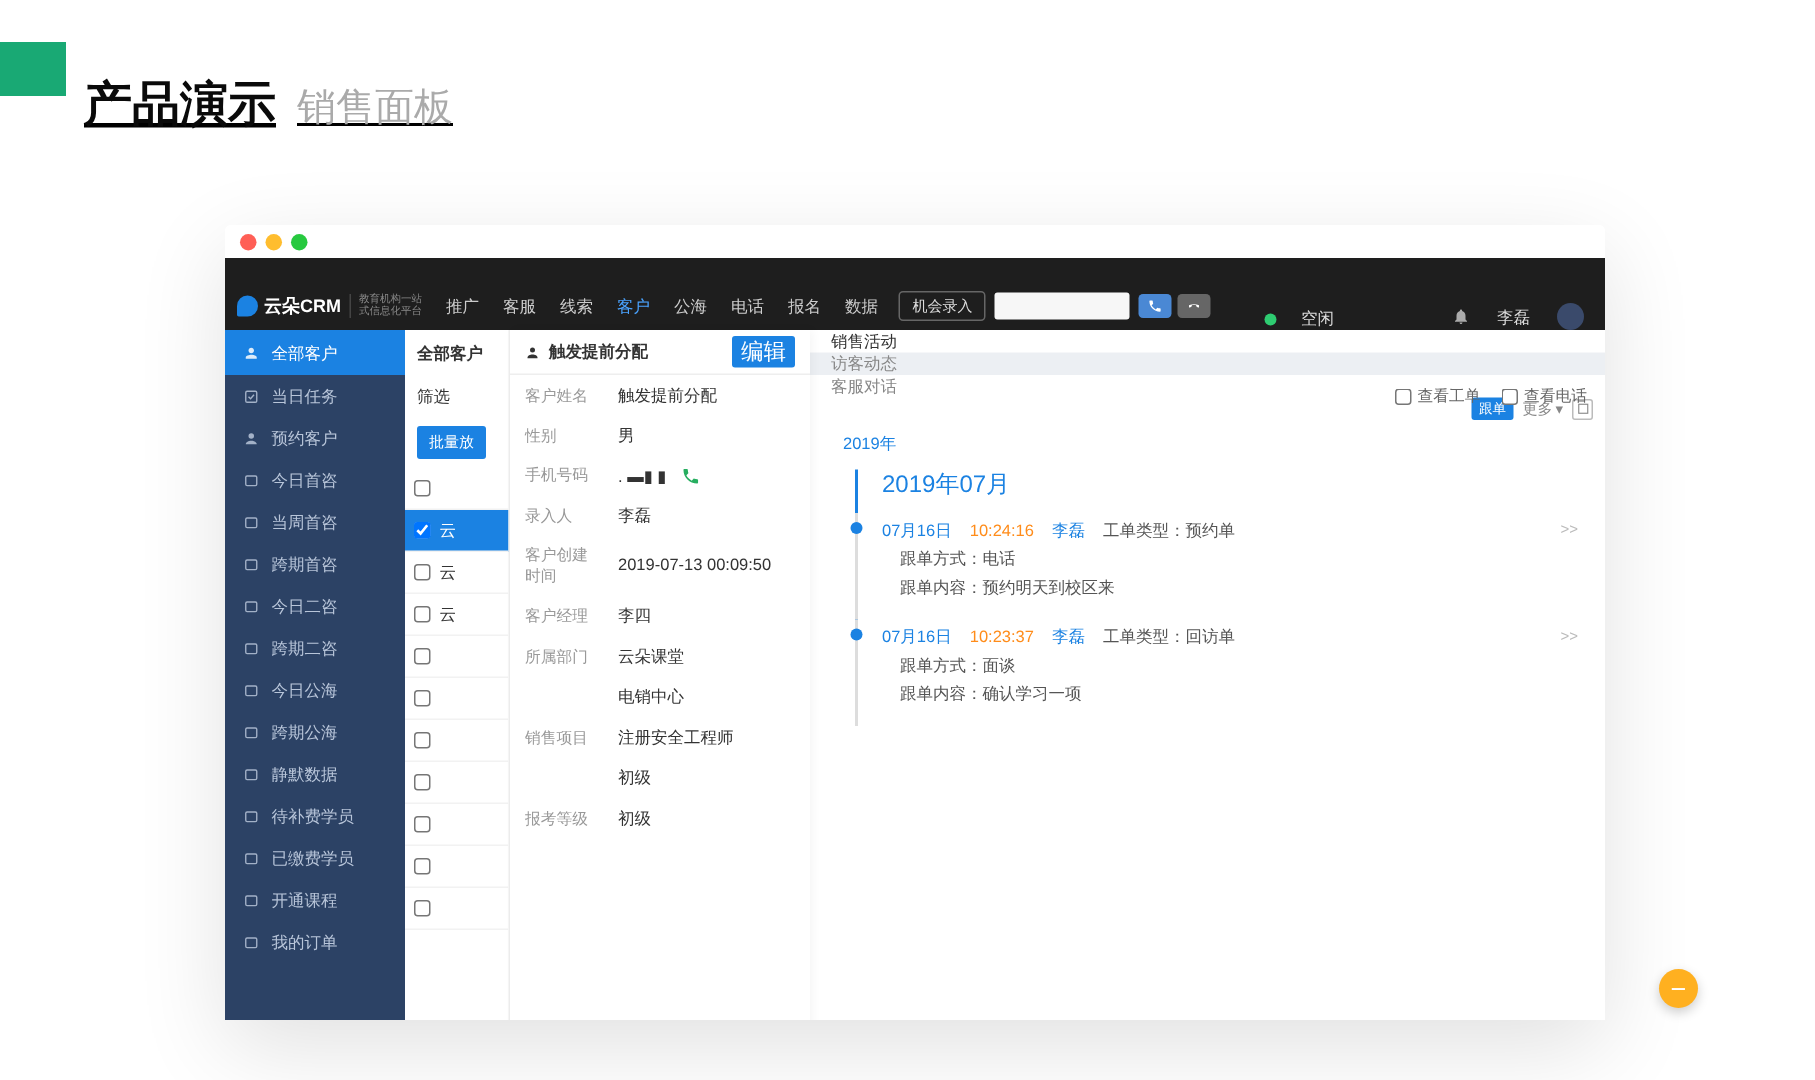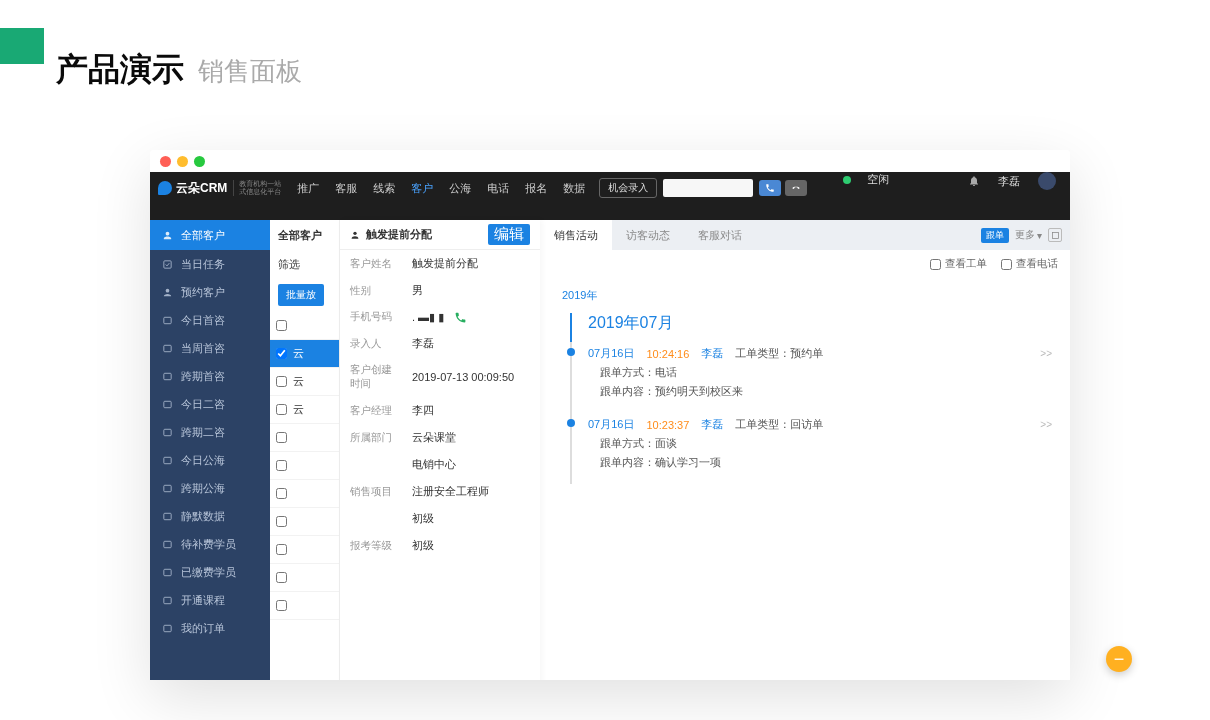--- a/index.html
+++ b/index.html
@@ -1,32 +1,32 @@
 <!DOCTYPE html>
 <html><head>
   <meta charset="utf-8">
   <style>
     * { margin: 0; padding: 0; box-sizing: border-box; font-family: "Microsoft YaHei", "PingFang SC", sans-serif; }
     body { background: #fff; width: 1210px; height: 720px; overflow: hidden; }
     
-    .slide-title { display: flex; align-items: baseline; gap: 14px; padding: 48px 0 0 0; margin-left: 0; }
+    .slide-title { display: flex; align-items: baseline; gap: 14px; padding: 48px 0 0 0; margin-left: 0; text-decoration: underline; }
     .slide-title-accent { width: 44px; height: 36px; background: #19a974; margin-right: 12px; }
     .slide-title-main { font-size: 32px; font-weight: 800; color: #0a0a0a; }
     .slide-title-sub { font-size: 26px; color: #aaa; font-weight: 300; }
     .slide-title-row { display: flex; align-items: center; }
 
     .app-wrap { position: absolute; left: 150px; top: 150px; width: 920px; height: 530px; background: #fff; box-shadow: 0 18px 60px rgba(0,0,0,.12); border-radius: 4px 4px 0 0; overflow: hidden; }
 
     .mac-bar { height: 22px; background: #fff; display: flex; align-items: center; padding-left: 10px; gap: 6px; }
     .mac-dot { width: 11px; height: 11px; border-radius: 50%; }
     .mac-red { background: #ff5f56; }
     .mac-yellow { background: #ffbd2e; }
     .mac-green { background: #27c93f; }
 
-    .topbar { height: 48px; background: #1e1e1e; display: flex; align-items: flex-start; color: #ddd; font-size: 11px; }
+    .topbar { height: 48px; background: #1e1e1e; display: flex; align-items: flex-end; color: #ddd; font-size: 11px; }
     .logo { display: flex; align-items: center; height: 32px; padding: 0 8px; background: #1e1e1e; }
     .logo-mark { width: 14px; height: 14px; background: #1b82e2; border-radius: 50% 50% 50% 8%; margin-right: 4px; }
     .logo-text { font-size: 12px; font-weight: 700; color: #fff; }
     .logo-sub { font-size: 7px; color: #888; line-height: 1.1; margin-left: 6px; border-left:1px solid #444; padding-left:5px; }
     .topnav { display: flex; align-items: center; }
     .topnav-item { padding: 0 8px; height: 32px; display: flex; align-items: center; cursor: pointer; color: #ccc; }
     .topnav-item.active { color: #4aa3ff; }
     .topnav-pill { border: 1px solid #666; border-radius: 3px; padding: 2px 8px; margin: 0 6px; font-size: 10px; }
     .topnav-input { width: 90px; height: 18px; background: #f7f7f7; border: none; border-radius: 2px; font-size: 10px; padding: 0 4px; }
     .top-call { display: flex; gap: 4px; margin: 0 6px; }
@@ -60,21 +60,21 @@
     .detail-top { height: 30px; display: flex; align-items: center; padding: 0 10px; justify-content: space-between; border-bottom: 1px solid #eee; }
     .detail-title-row { display: flex; align-items: center; gap: 6px; font-weight: 600; }
     .person-icon { width: 10px; height: 10px; }
     .edit-btn { background: #1b82e2; color: #fff; font-size: 15px; padding: 1px 6px; border-radius: 2px; }
     .field { display: flex; padding: 6px 10px; align-items: center; }
     .field-label { width: 62px; color: #999; text-align: left; padding-right: 10px; font-size: 10.5px; }
     .field-value { color: #333; font-size: 11px; }
     .phone-icon { color: #27ae60; margin-left: 10px; }
 
     .activity-col { flex: 1; background: #fff; font-size: 11px; color: #333; min-width: 0; position: relative; }
-    .activity-tabs { height: 30px; background: #eceff3; display: flex; align-items: stretch; }
+    .activity-tabs { height: 30px; background: #eceff3; display: flex; align-items: stretch; flex-direction: column; }
     .activity-tab { padding: 0 14px; display: flex; align-items: center; color: #888; cursor: pointer; font-size: 11px; }
     .activity-tab.active { background: #fff; color: #333; }
     .activity-tabs-right { margin-left: auto; display: flex; align-items: center; gap: 6px; padding-right: 8px; }
     .pill-follow { background: #1b82e2; color: #fff; font-size: 9px; padding: 1px 5px; border-radius: 2px; }
     .pill-more { color: #888; font-size: 10px; display: flex; align-items: center; gap: 2px; }
     .expand-icon { width: 14px; height: 14px; border:1px solid #bbb; border-radius:2px; display:flex; align-items:center; justify-content:center;}
     .activity-filters { height: 28px; display: flex; align-items: center; justify-content: flex-end; gap: 14px; padding: 0 12px; color: #666; font-size: 10.5px; }
     .activity-filters label { display: flex; align-items: center; gap: 4px; }
     .activity-filters input { width: 11px; height: 11px; }
 

